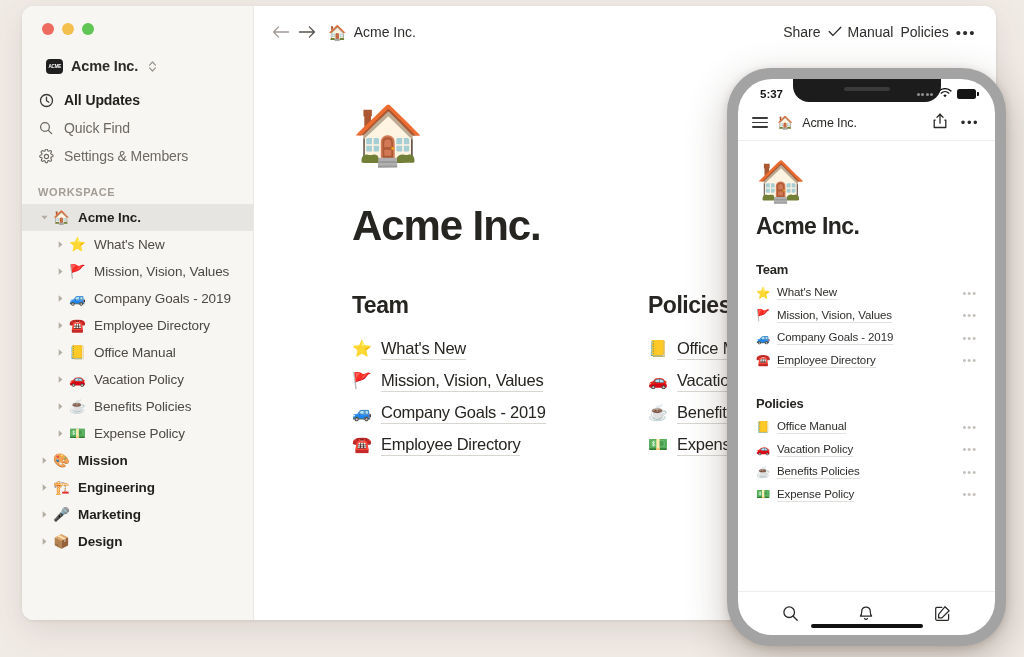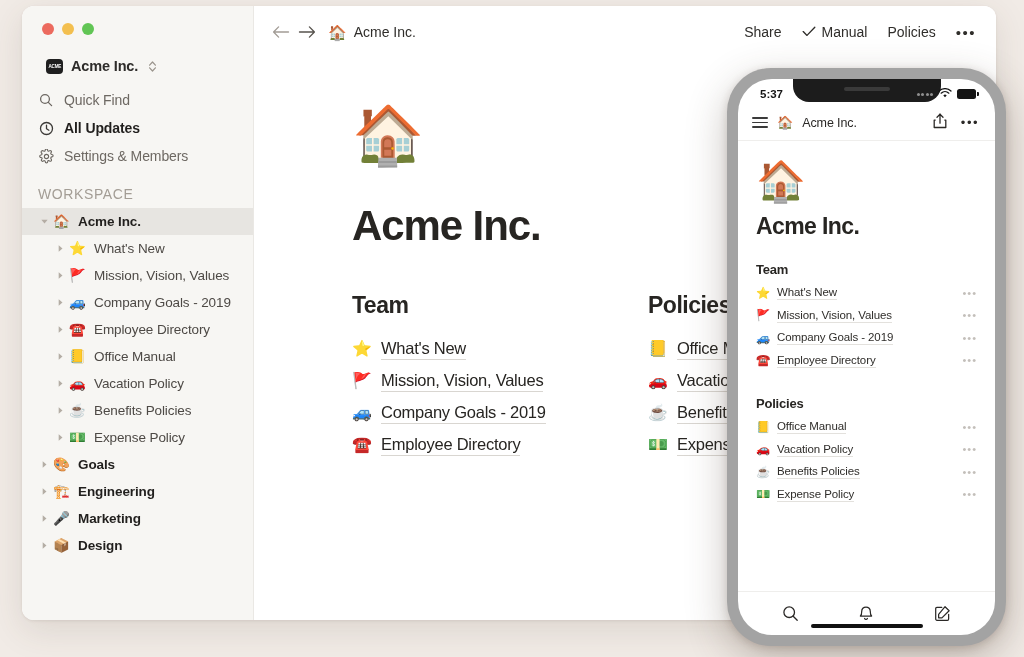--- a/index.html
+++ b/index.html
@@ -103,22 +103,22 @@
     border-radius: 4px;
     cursor: pointer;
     color: #6d6862;
     font-size: 14px;
   }
   .nav-item .nav-label { letter-spacing: -0.1px; }
   .nav-item.strong .nav-label { color: #211f1d; font-weight: 600; }
   .nav-ico { width: 16px; height: 16px; display:flex; align-items:center; justify-content:center; flex:0 0 auto; color:#6d6862; }
 
   .sec-head {
-    font-size: 14px;
-    font-weight: 400;
+    font-size: 11px;
+    font-weight: 700;
     letter-spacing: 0.6px;
     color: #a39d95;
     padding: 16px 0 6px 16px;
   }
 
   .tree { overflow: hidden; }
 
   .tree-row {
     display: flex;
     align-items: center;
@@ -186,21 +186,21 @@
     font-size: 14px;
     color: #302e2b;
     cursor: pointer;
   }
   .crumb-emoji { font-size: 15px; line-height: 1; }
 
   .topbar-right {
     margin-left: auto;
     display: flex;
     align-items: center;
-    gap: 20px;
+    gap: 7px;
     font-size: 14px;
     color: #302e2b;
     text-align: center;
   }
   .topbar-right > div { cursor: pointer; display: flex; align-items: center; gap: 6px; }
   .check-ico { font-size: 13px; color: #302e2b; }
   .dots-ico { letter-spacing: 1.5px; font-size: 15px; line-height: 1; }
 
   .page {
     padding: 48px 0 0 98px;
@@ -414,40 +414,40 @@
         </span>
         <span class="ws-name">Acme Inc.</span>
         <span class="chev-updown">
           <svg width="9" height="13" viewBox="0 0 9 13" fill="none" aria-hidden="true">
             <path d="M1.6 5.2 4.5 2l2.9 3.2" stroke="#9a948c" stroke-width="1.2" stroke-linecap="round" stroke-linejoin="round"></path>
             <path d="M1.6 7.8 4.5 11l2.9-3.2" stroke="#9a948c" stroke-width="1.2" stroke-linecap="round" stroke-linejoin="round"></path>
           </svg>
         </span>
       </div>
 
+      <div class="nav-item strong">
+        <span class="nav-ico">
+          <svg width="15" height="15" viewBox="0 0 15 15" fill="none" aria-hidden="true">
+            <circle cx="7.5" cy="7.5" r="6" stroke="#3c3a37" stroke-width="1.3"></circle>
+            <path d="M7.5 4.2V7.7l2.4 1.5" stroke="#3c3a37" stroke-width="1.3" stroke-linecap="round" stroke-linejoin="round"></path>
+          </svg>
+        </span>
+        <span class="nav-label">All Updates</span>
+      </div>
+
       <div class="nav-item">
         <span class="nav-ico">
           <svg width="14" height="14" viewBox="0 0 14 14" fill="none" aria-hidden="true">
             <circle cx="6" cy="6" r="4.4" stroke="#6d6862" stroke-width="1.3"></circle>
             <path d="M9.3 9.4 12.6 12.6" stroke="#6d6862" stroke-width="1.3" stroke-linecap="round"></path>
           </svg>
         </span>
         <span class="nav-label">Quick Find</span>
       </div>
 
-      <div class="nav-item strong">
-        <span class="nav-ico">
-          <svg width="15" height="15" viewBox="0 0 15 15" fill="none" aria-hidden="true">
-            <circle cx="7.5" cy="7.5" r="6" stroke="#3c3a37" stroke-width="1.3"></circle>
-            <path d="M7.5 4.2V7.7l2.4 1.5" stroke="#3c3a37" stroke-width="1.3" stroke-linecap="round" stroke-linejoin="round"></path>
-          </svg>
-        </span>
-        <span class="nav-label">All Updates</span>
-      </div>
-
       <div class="nav-item">
         <span class="nav-ico">
           <svg width="15" height="15" viewBox="0 0 24 24" fill="none" aria-hidden="true">
             <path d="M12 15.4a3.4 3.4 0 1 0 0-6.8 3.4 3.4 0 0 0 0 6.8Z" stroke="#6d6862" stroke-width="1.8"></path>
             <path d="M19.1 14.4a1.6 1.6 0 0 0 .32 1.77l.06.06a1.94 1.94 0 1 1-2.75 2.75l-.06-.06a1.6 1.6 0 0 0-1.77-.32 1.6 1.6 0 0 0-.97 1.47v.17a1.94 1.94 0 1 1-3.88 0v-.09a1.6 1.6 0 0 0-1.05-1.47 1.6 1.6 0 0 0-1.77.32l-.06.06a1.94 1.94 0 1 1-2.75-2.75l.06-.06a1.6 1.6 0 0 0 .32-1.77 1.6 1.6 0 0 0-1.47-.97H3.1a1.94 1.94 0 1 1 0-3.88h.09a1.6 1.6 0 0 0 1.47-1.05 1.6 1.6 0 0 0-.32-1.77l-.06-.06A1.94 1.94 0 1 1 7.03 3.1l.06.06a1.6 1.6 0 0 0 1.77.32h.08a1.6 1.6 0 0 0 .97-1.47V1.9a1.94 1.94 0 1 1 3.88 0v.09a1.6 1.6 0 0 0 .97 1.47 1.6 1.6 0 0 0 1.77-.32l.06-.06a1.94 1.94 0 1 1 2.75 2.75l-.06.06a1.6 1.6 0 0 0-.32 1.77v.08a1.6 1.6 0 0 0 1.47.97h.17a1.94 1.94 0 1 1 0 3.88h-.09a1.6 1.6 0 0 0-1.47.97Z" stroke="#6d6862" stroke-width="1.8"></path>
           </svg>
         </span>
         <span class="nav-label">Settings &amp; Members</span>
       </div>
 
@@ -535,21 +535,21 @@
             <span class="tree-emoji">💵</span>
             <span>Expense Policy</span>
           </div>
           <div class="tree-row root" style="padding-left: 14px;">
             <span class="tw">
               <svg width="9" height="9" viewBox="0 0 10 10">
                 <path d="M3 1.5 7.2 5 3 8.5Z" fill="#b4ada4"></path>
               </svg>
             </span>
             <span class="tree-emoji">🎨</span>
-            <span>Goals</span>
+            <span>Mission</span>
           </div>
           <div class="tree-row root" style="padding-left: 14px;">
             <span class="tw">
               <svg width="9" height="9" viewBox="0 0 10 10">
                 <path d="M3 1.5 7.2 5 3 8.5Z" fill="#b4ada4"></path>
               </svg>
             </span>
             <span class="tree-emoji">🏗️</span>
             <span>Engineering</span>
           </div>

